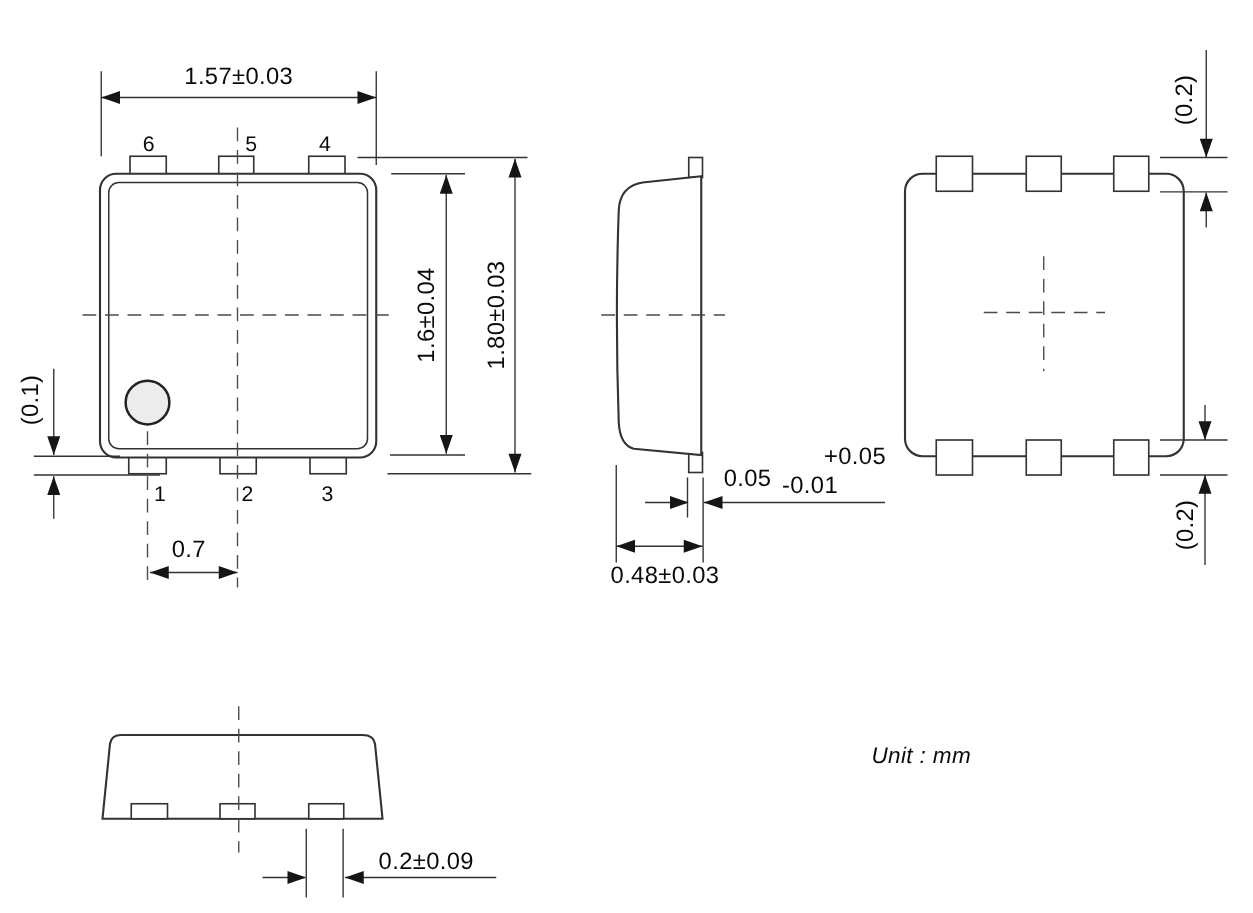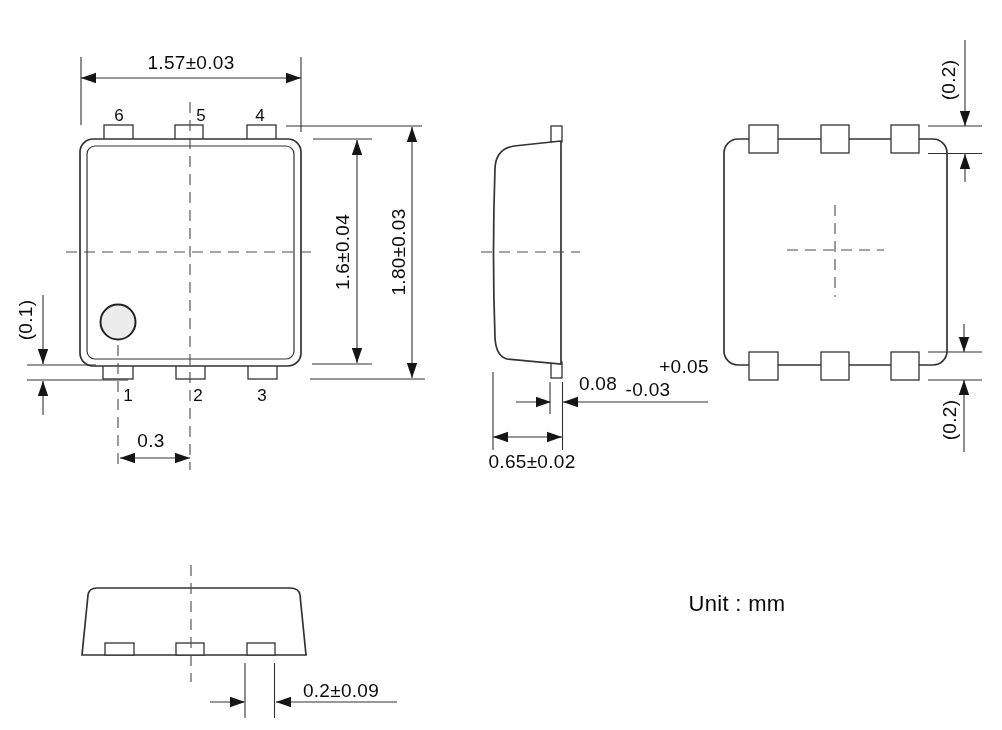--- a/index.html
+++ b/index.html
@@ -7,21 +7,21 @@
     position:relative;width:1002px;height:730px;background:#ffffff;
     font-family:"Liberation Sans", sans-serif;overflow:hidden;
   }
   #drawing{position:absolute;left:0;top:0;}
   .lbl{
     position:absolute;font-size:19px;color:#0a0a0a;white-space:nowrap;
     transform:translate(-50%,-50%);letter-spacing:0.3px;line-height:1;
   }
   .lbl.rot{transform:translate(-50%,-50%) rotate(-90deg);}
   .lbl.pin{font-size:17px;letter-spacing:0;}
-  .lbl.unit{font-size:22px;}
+  .lbl.unit{font-size:18px;font-style:italic;}
   svg .ln{stroke:#333333;stroke-width:1.1;fill:none;}
   svg .body{stroke:#333333;stroke-width:1.7;fill:#ffffff;}
   svg .body2{stroke:#333333;stroke-width:1.2;fill:none;}
   svg .pin{stroke:#333333;stroke-width:1.3;fill:#ffffff;}
   svg .dash{stroke:#4a4a4a;stroke-width:1.1;fill:none;stroke-dasharray:11 7;}
   svg .arr{fill:#151515;stroke:none;}
 </style>
 </head>
 <body>
 
@@ -161,26 +161,26 @@
 <div class="lbl pin" style="left:201px;top:115px">5</div>
 <div class="lbl pin" style="left:260px;top:115px">4</div>
 
 <div class="lbl pin" style="left:128px;top:395px">1</div>
 <div class="lbl pin" style="left:198px;top:395px">2</div>
 <div class="lbl pin" style="left:262px;top:395px">3</div>
 
 <div class="lbl rot" style="left:342px;top:252px">1.6±0.04</div>
 <div class="lbl rot" style="left:398px;top:252px">1.80±0.03</div>
 <div class="lbl rot" style="left:25px;top:320px">(0.1)</div>
-<div class="lbl" style="left:151px;top:440px">0.3</div>
+<div class="lbl" style="left:151px;top:440px">0.7</div>
 
-<div class="lbl" style="left:598px;top:383px">0.08</div>
+<div class="lbl" style="left:598px;top:383px">0.05</div>
 <div class="lbl" style="left:684px;top:366px">+0.05</div>
-<div class="lbl" style="left:648px;top:389px">-0.03</div>
-<div class="lbl" style="left:532px;top:461px">0.65±0.02</div>
+<div class="lbl" style="left:648px;top:389px">-0.01</div>
+<div class="lbl" style="left:532px;top:461px">0.48±0.03</div>
 
 <div class="lbl rot" style="left:948px;top:80px">(0.2)</div>
 <div class="lbl rot" style="left:949px;top:420px">(0.2)</div>
 
 <div class="lbl" style="left:341px;top:690px">0.2±0.09</div>
 
 <div class="lbl unit" style="left:737px;top:604px">Unit : mm</div>
 
 </div>
 

